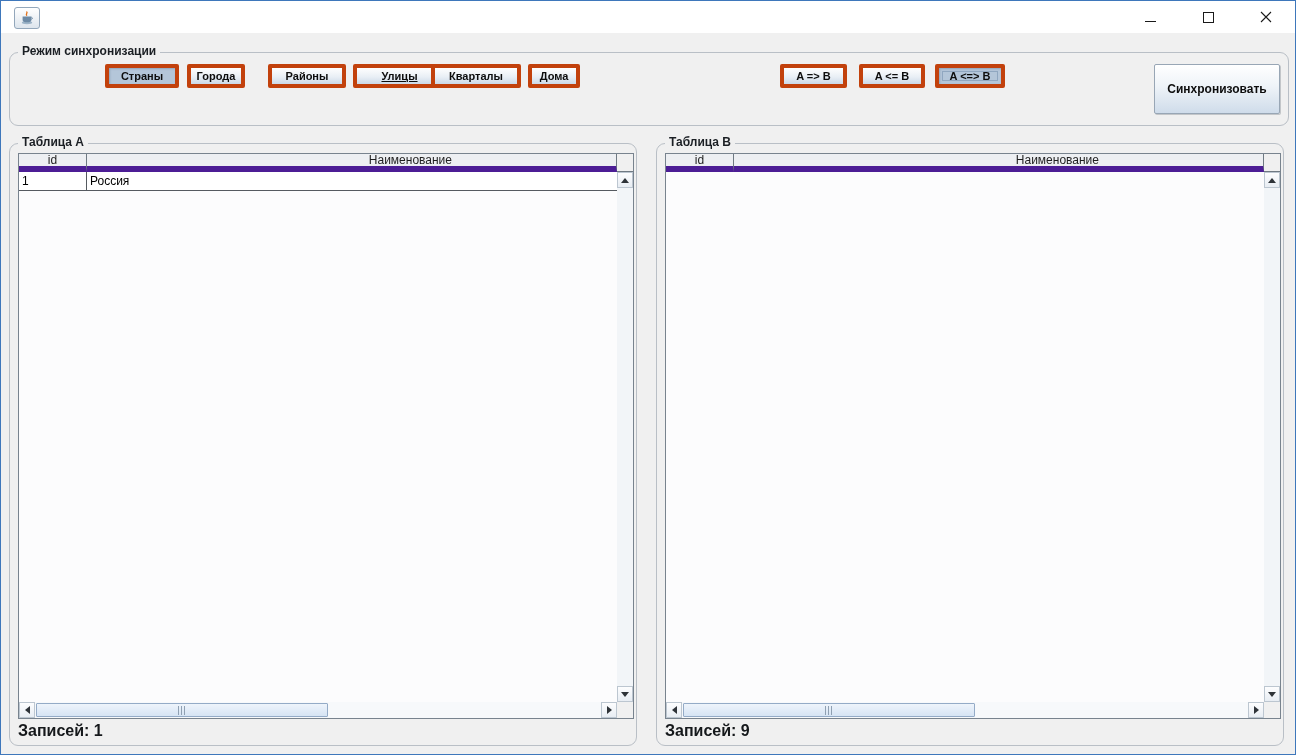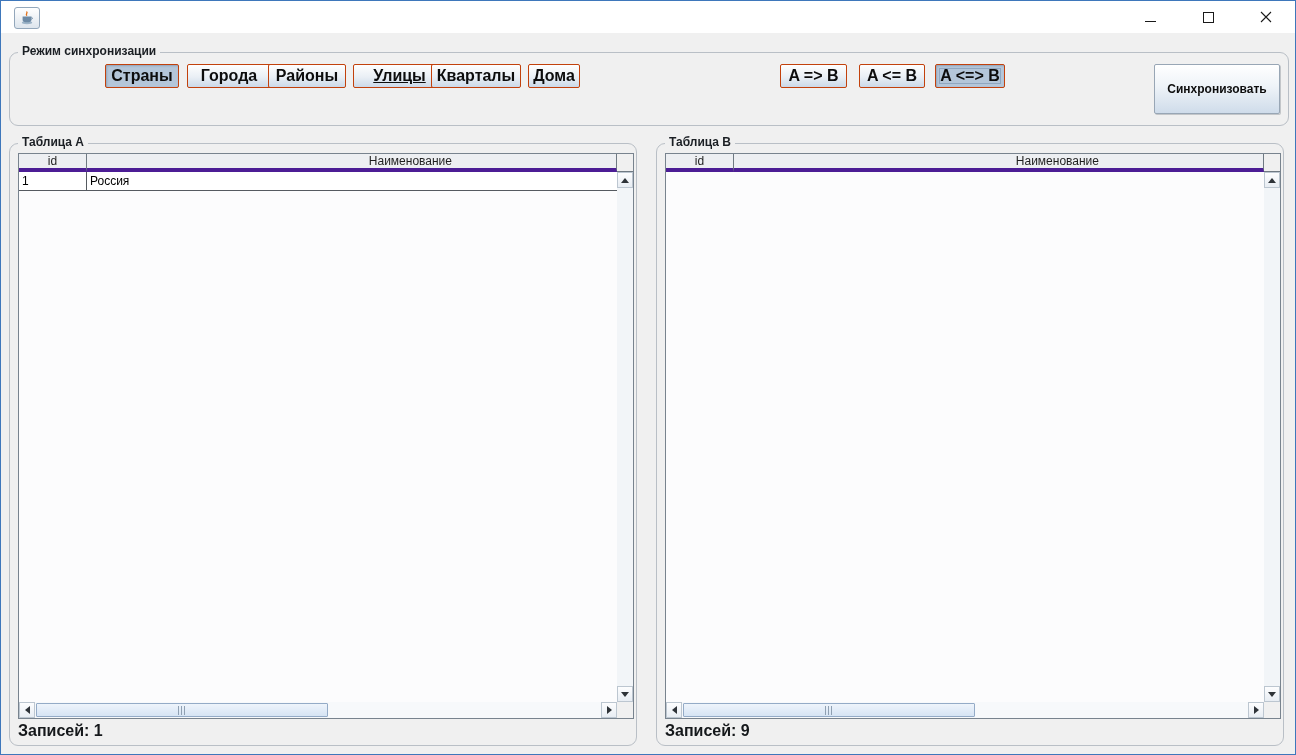--- a/index.html
+++ b/index.html
@@ -46,24 +46,24 @@
     font-size: 12px; font-weight: bold; color: #1b1f24;
     white-space: nowrap;
   }
   .mode-group  { left: 8px;   top: 19px;  width: 1280px; height: 74px; }
   .table-group { top: 110px;  width: 628px; height: 603px; }
   .group-a { left: 8px; }
   .group-b { left: 655px; }
   
   .tbtn {
     position: absolute; top: 11px; height: 24px;
-    border: 1px solid #c2410c; border-radius: 2px;
+    border: 4px solid #c2410c; border-radius: 2px;
     background: linear-gradient(180deg, #fefefe 0%, #e9eff5 55%, #ccd9e8 100%);
     font-family: "Liberation Sans", sans-serif;
-    font-size: 16px; font-weight: bold; color: #0d0d0d;
+    font-size: 11px; font-weight: bold; color: #0d0d0d;
     display: flex; align-items: center; justify-content: center;
     cursor: default;
     text-align: center;
   }
   .tbtn.selected {
     background: #b4c6d9;
     box-shadow: inset 1px 1px 2px rgba(80,100,125,.35);
   }
   .tbtn.focused::after {
     content: ""; position: absolute; left: 3px; right: 3px; top: 3px; bottom: 3px;
@@ -94,21 +94,21 @@
     position: absolute; left: 8px; top: 9px; width: 616px; height: 566px;
     border: 1px solid #78838e;
     background: #fcfcfd;
   }
   .thead {
     position: absolute; left: 0; top: 0; right: 0; height: 18px;
     display: flex;
   }
   .th {
     height: 18px; background: #edeff2;
-    border-right: 1px solid #6f7982; border-bottom: 4px solid #4c1d95;
+    border-right: 1px solid #6f7982; border-bottom: 6px solid #4c1d95;
     font-size: 12px; color: #1f1f1f;
     display: flex; align-items: center; justify-content: center;
     overflow: hidden; white-space: nowrap;
   }
   .th-id   { width: 68px; }
   .th-name { width: 530px; justify-content: flex-end; padding-right: 164px; }
   .th-corner {
     width: 16px; height: 18px; background: #f0f0f0;
     border-bottom: 1px solid #6f7982; border-right: none;
   }
@@ -159,21 +159,21 @@
   }
   .sp-corner {
     position: absolute; right: 0; bottom: 0; width: 16px; height: 16px; background: #f0f0f0;
   }
   .records {
     position: absolute; left: 8px; top: 578px;
     font-size: 16px; font-weight: bold; color: #15181b;
   }
   
   .btn-strany    { left: 95px;  width: 74px; }
-  .btn-goroda    { left: 177px; width: 84px; }
+  .btn-goroda    { left: 177px; width: 58px; }
   .btn-rayony    { left: 258px; width: 78px; }
   .btn-ulitsy    { left: 343px; width: 93px; text-decoration: underline; }
   .btn-kvartaly  { left: 421px; width: 90px; }
   .btn-doma      { left: 518px; width: 52px; }
   .btn-dir-ab    { left: 770px; width: 67px; }
   .btn-dir-ba    { left: 849px; width: 66px; }
   .btn-dir-both  { left: 925px; width: 70px; }
 </style>
 </head>
 <body>

